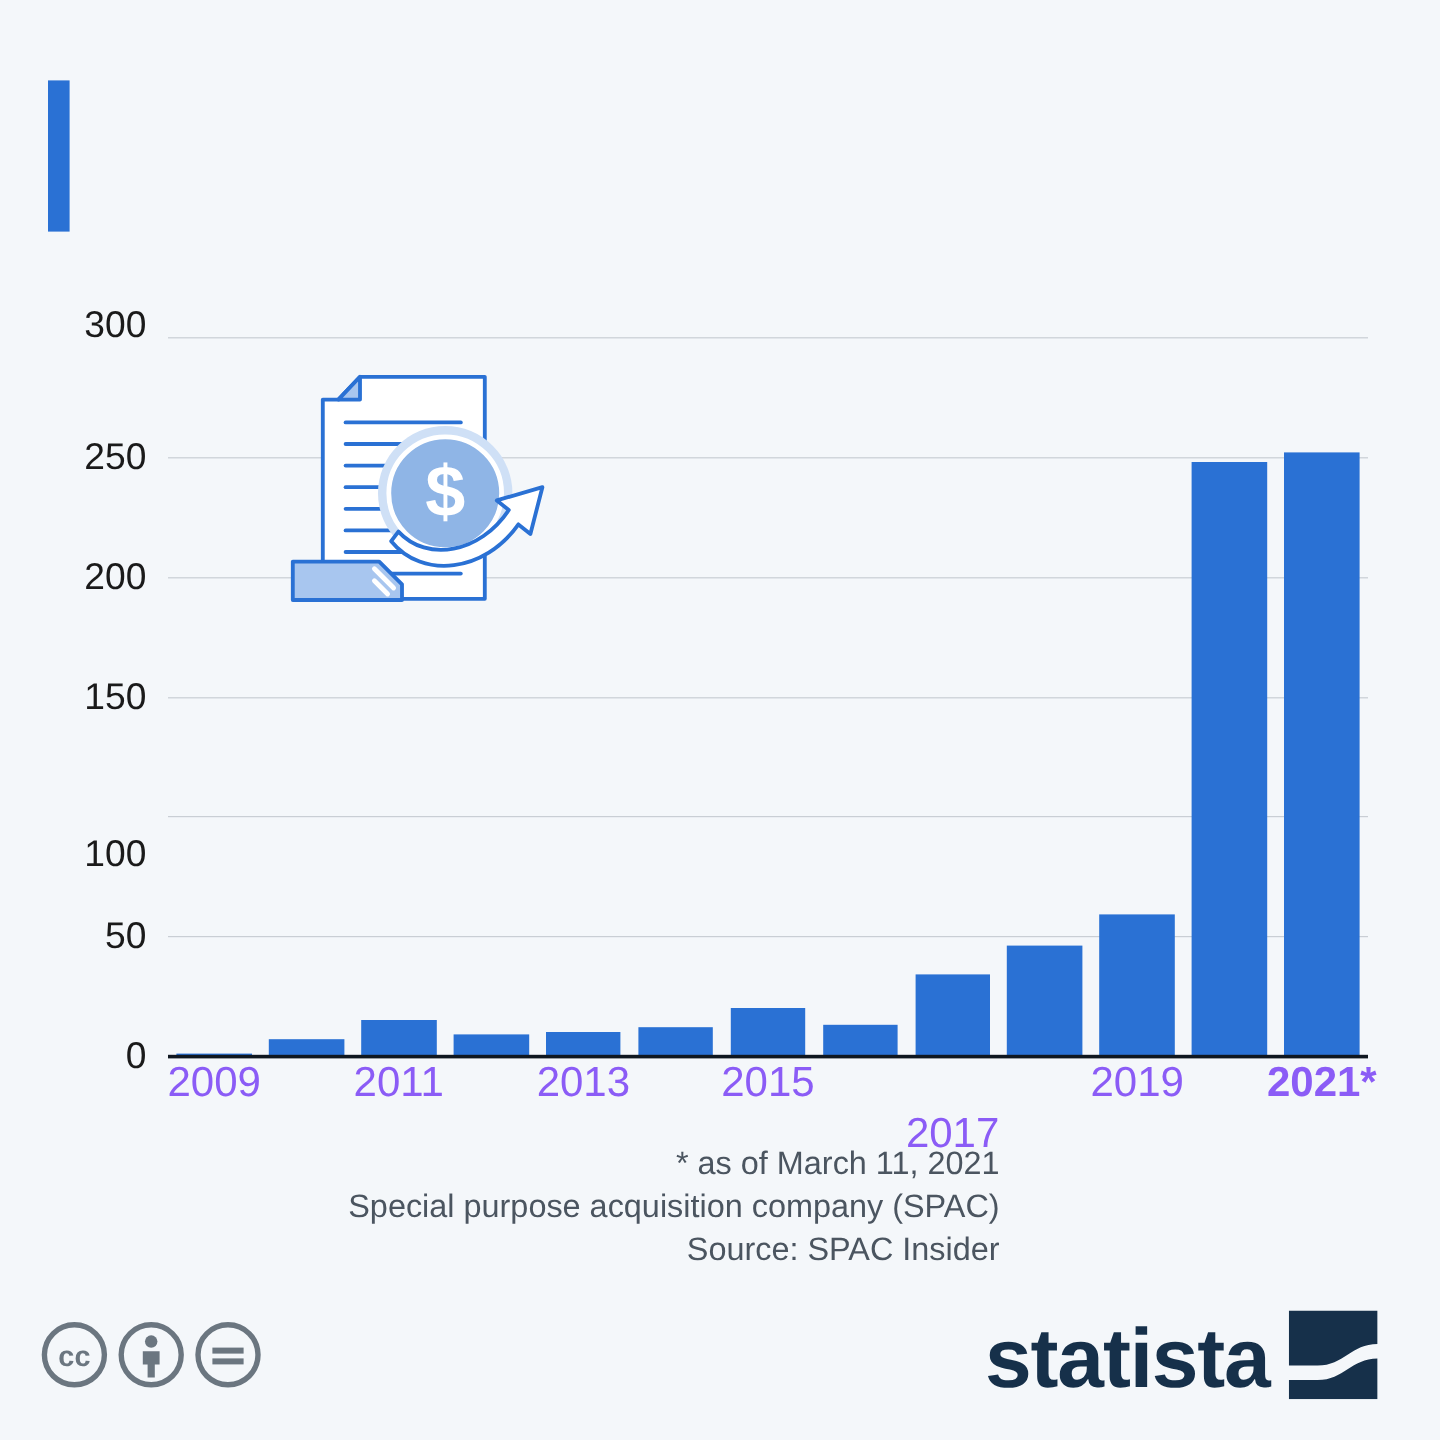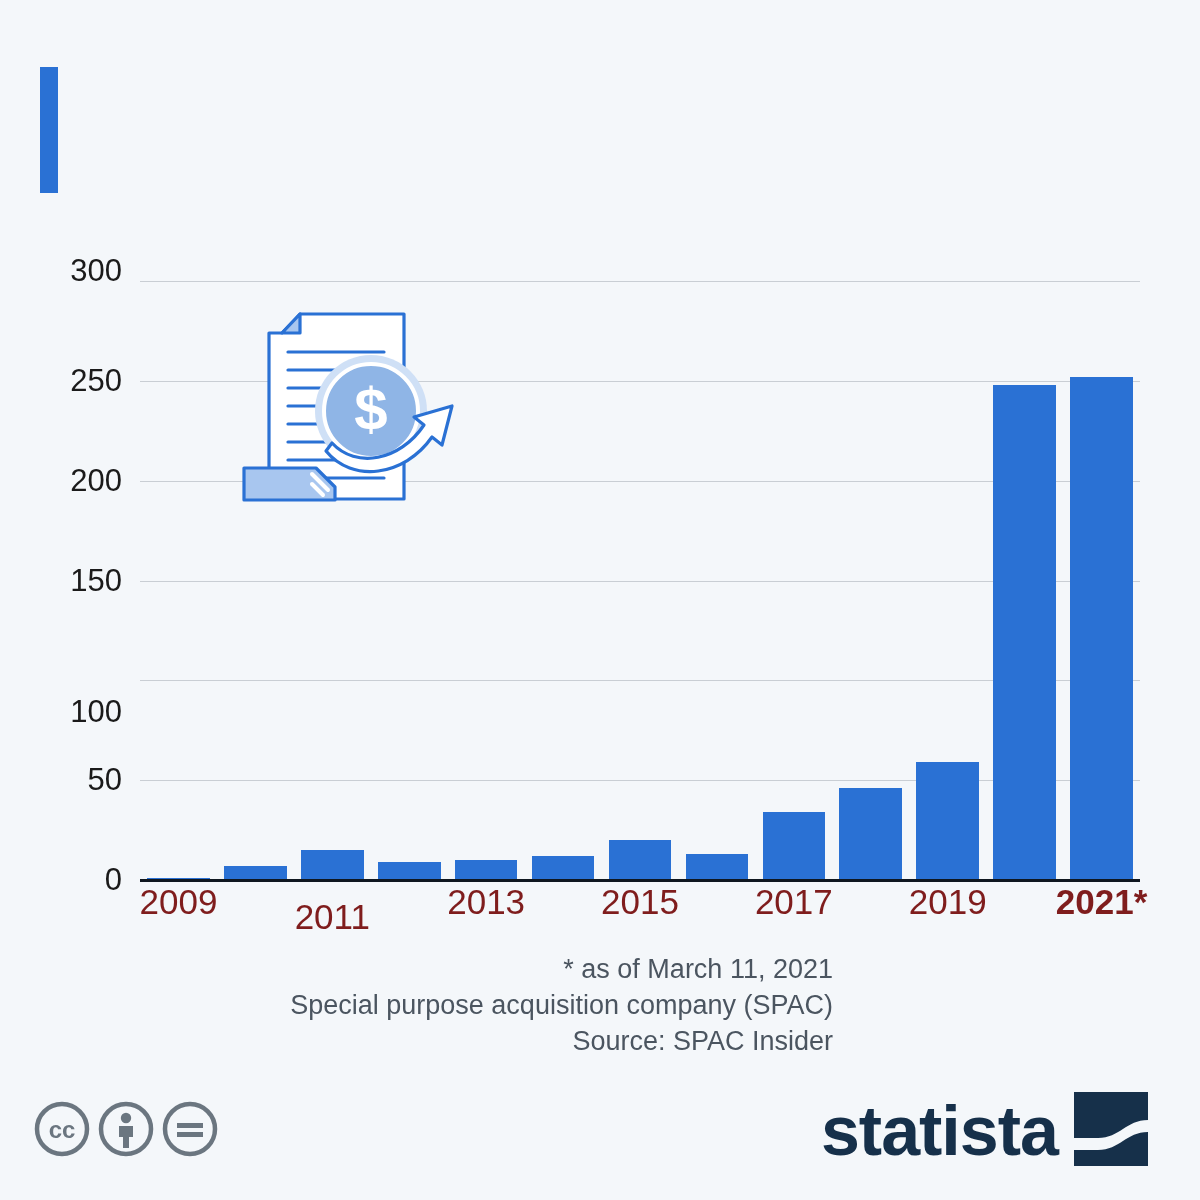--- a/index.html
+++ b/index.html
@@ -89,21 +89,21 @@
     position: absolute;
     left: 0;
     top: 0;
     width: 1200px;
     height: 880px;
   }
   .xtick-label {
     position: absolute;
     top: 884px;
     font-size: 35px;
-    color: #7f1d1d;
+    color: #8b5cf6;
     line-height: 1;
     text-align: center;
     white-space: nowrap;
   }
 
   
   #illustration {
     position: absolute;
     left: 228px;
     top: 303px;
@@ -185,24 +185,24 @@
       <div class="bar" title="2016: 13" style="left: 685.577px; width: 62.6923px; height: 25.9567px; background: rgb(42, 113, 212);"></div>
       <div class="bar" title="2017: 34" style="left: 762.5px; width: 62.6923px; height: 67.8867px; background: rgb(42, 113, 212);"></div>
       <div class="bar" title="2018: 46" style="left: 839.423px; width: 62.6923px; height: 91.8467px; background: rgb(42, 113, 212);"></div>
       <div class="bar" title="2019: 59" style="left: 916.346px; width: 62.6923px; height: 117.803px; background: rgb(42, 113, 212);"></div>
       <div class="bar" title="2020: 248" style="left: 993.269px; width: 62.6923px; height: 495.173px; background: rgb(42, 113, 212);"></div>
       <div class="bar" title="2021*: 252" style="left: 1070.19px; width: 62.6923px; height: 503.16px; background: rgb(42, 113, 212);"></div>
     </div>
   <div id="axis-line"></div>
   <div id="xtick-labels">
       <div class="xtick-label" style="left: 101.538px; width: 153.846px;">2009</div>
-      <div class="xtick-label" style="left: 255.385px; width: 153.846px; margin-top: 15px;">2011</div>
+      <div class="xtick-label" style="left: 255.385px; width: 153.846px;">2011</div>
       <div class="xtick-label" style="left: 409.231px; width: 153.846px;">2013</div>
       <div class="xtick-label" style="left: 563.077px; width: 153.846px;">2015</div>
-      <div class="xtick-label" style="left: 716.923px; width: 153.846px;">2017</div>
+      <div class="xtick-label" style="left: 716.923px; width: 153.846px; margin-top: 43px;">2017</div>
       <div class="xtick-label" style="left: 870.769px; width: 153.846px;">2019</div>
       <div class="xtick-label" style="left: 1024.62px; width: 153.846px; font-weight: bold;">2021*</div>
     </div>
 
   <div id="illustration">
     <svg width="232" height="208" viewBox="0 0 232 208" xmlns="http://www.w3.org/2000/svg">
 
       <path d="M54 30 L41 30 L41 196 L176 196 L176 11 L72 11 L54 30 Z" fill="#ffffff" stroke="#2a71d4" stroke-width="3.2" stroke-linejoin="round"></path>
 
       <path d="M72 11 L72 30 L54 30 Z" fill="#a8c6ef" stroke="#2a71d4" stroke-width="3.2" stroke-linejoin="round"></path>

